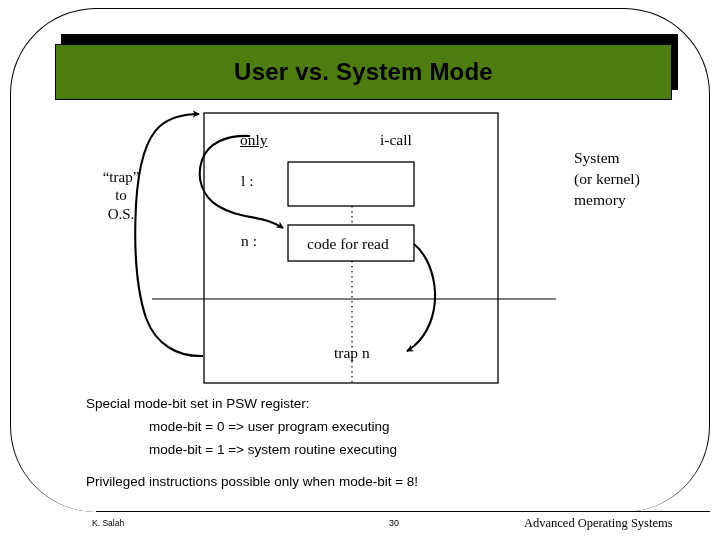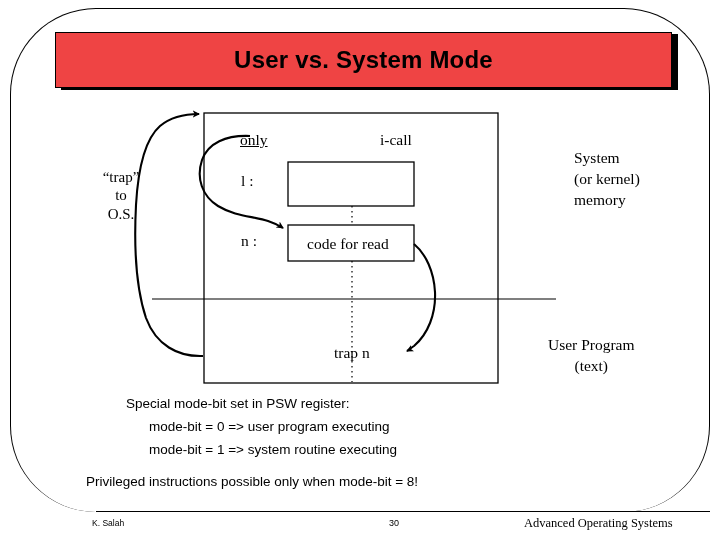--- a/index.html
+++ b/index.html
@@ -11,22 +11,22 @@
   
   #page-border{position:absolute;left:10px;top:8px;width:700px;height:504px;
       border:1.3px solid #000;border-radius:86px;box-sizing:border-box;
       border-bottom:none;}
   #footer-rule{position:absolute;left:96px;top:511px;width:614px;height:0;
       border-top:1.3px solid #000;}
 
   
   #title-shadow{position:absolute;left:61px;top:34px;width:617px;height:56px;
       background:#000;}
-  #title-box{position:absolute;left:55px;top:32px;width:617px;height:56px;
-      background:#ef4444;border:1.6px solid #000;box-sizing:border-box;
+  #title-box{position:absolute;left:55px;top:44px;width:617px;height:56px;
+      background:#4d7c0f;border:1.6px solid #000;box-sizing:border-box;
       display:flex;align-items:center;justify-content:center;}
   #title-text{font-size:24px;font-weight:bold;letter-spacing:.2px;
       font-family:"Liberation Sans", sans-serif;}
 
   
   #diagram{position:absolute;left:0;top:0;width:720px;height:540px;
       pointer-events:none;}
 
   .dlabel{position:absolute;font-family:"Liberation Serif", serif;
       font-size:15.5px;white-space:nowrap;line-height:1.22;}
@@ -37,21 +37,21 @@
   #label-l{left:241px;top:172px;}
   #label-n{left:241px;top:232px;}
   #label-codeforread{left:307px;top:235px;}
   #label-trapn{left:334px;top:344px;letter-spacing:0;}
   #label-system{left:546px;top:148px;line-height:1.35;margin-left:28px;}
   #label-userprogram{left:548px;top:335px;line-height:1.35;text-align:center;}
 
   
   .btext{position:absolute;font-family:"Liberation Sans", sans-serif;
       font-size:13.5px;white-space:nowrap;}
-  #b1{left:86px;top:396px;margin-left:40px;}
+  #b1{left:86px;top:396px;}
   #b2{left:149px;top:419px;}
   #b3{left:149px;top:442px;}
   #b4{left:86px;top:474px;}
 
   
   .ftext{position:absolute;white-space:nowrap;}
   #f-author{left:92px;top:518px;font-size:8.5px;
       font-family:"Liberation Sans", sans-serif;}
   #f-page{left:341px;top:518px;font-size:9px;
       font-family:"Liberation Sans", sans-serif;margin-left:48px;}
@@ -112,22 +112,20 @@
   <div class="dlabel" id="label-n">n :</div>
 
   <div class="dlabel" id="label-codeforread">code for read</div>
 
   <div class="dlabel" id="label-trapn">trap   n</div>
 
   <div class="dlabel" id="label-system" style="white-space:pre-line;">System
 (or kernel)
 memory</div>
 
-  <div class="dlabel" id="label-userprogram" style="white-space:pre-line;">User Program
-(text)</div>
 
   <div class="btext" id="b1">Special mode-bit set in PSW register:</div>
   <div class="btext" id="b2">mode-bit = 0  =&gt;  user program executing</div>
   <div class="btext" id="b3">mode-bit = 1  =&gt;  system routine executing</div>
   <div class="btext" id="b4">Privileged instructions possible only when mode-bit = 8!</div>
 
   <div class="ftext" id="f-author">K. Salah</div>
   <div class="ftext" id="f-page">30</div>
   <div class="ftext" id="f-course">Advanced Operating Systems</div>
 

